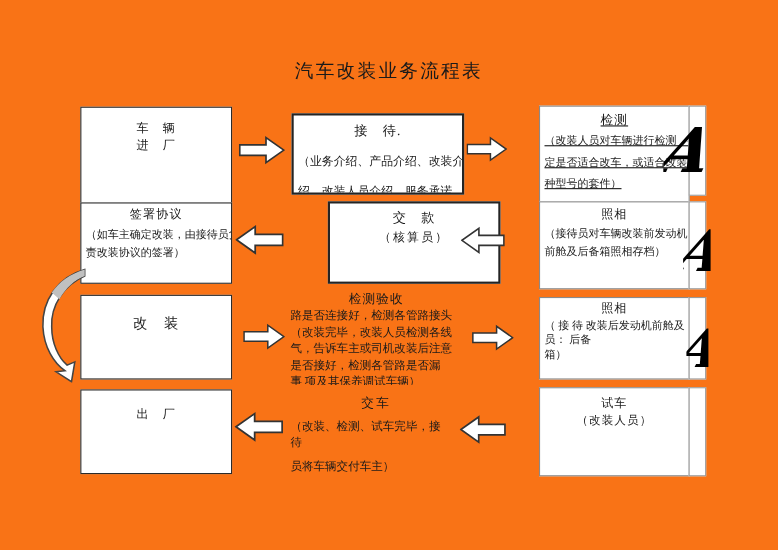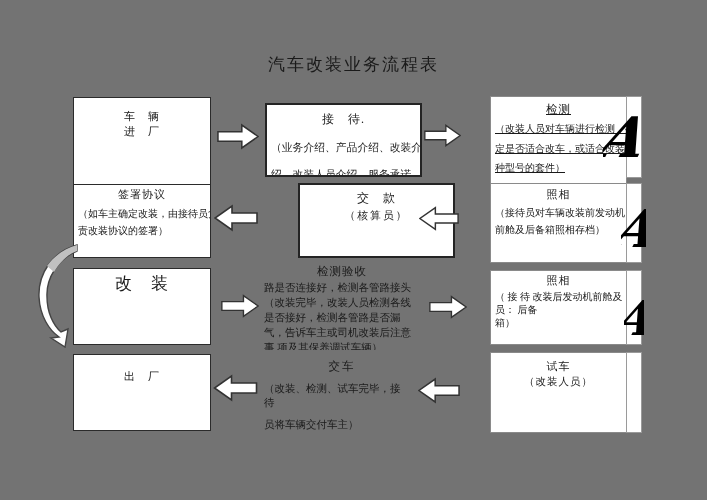--- a/index.html
+++ b/index.html
@@ -1,16 +1,16 @@
 <!DOCTYPE html>
 <html><head>
 <meta charset="utf-8">
 <style>
   html,body{margin:0;padding:0;background:#fff;}
-  .page{position:relative;width:707px;height:500px;background:#737373;overflow:hidden;
+  .page{position:relative;width:707px;height:500px;background:#f97316;overflow:hidden;
         font-family:"Liberation Serif","DejaVu Serif",serif;color:#1a1a1a;}
   .doc-title{position:absolute;left:0;right:0;top:53px;text-align:center;
              font-size:17px;letter-spacing:2px;font-weight:500;}
   .box{position:absolute;background:#fff;box-sizing:border-box;overflow:hidden;}
   .b-left{border:1px solid #2b2b2b;}
   .b-mid{border:2px solid #242424;}
   .b-right{border:1px solid #8a8a8a;}
   .nobox{position:absolute;box-sizing:border-box;overflow:hidden;}
   .bt{text-align:center;font-size:12px;letter-spacing:1px;}
   .bl{font-size:10px;line-height:17px;padding:0 4px;white-space:nowrap;}
@@ -37,21 +37,21 @@
 
   <div class="box b-left" style="left:73px;top:184px;width:138px;height:74px;">
     <div class="bt" style="padding-top:2px;font-size:11px;">签署协议</div>
     <div style="margin-top:3px;">
       <div class="bl">（如车主确定改装，由接待员负</div>
       <div class="bl">责改装协议的签署）</div>
     </div>
   </div>
 
   <div class="box b-left" style="left:73px;top:268px;width:138px;height:77px;z-index:3;">
-    <div class="bt" style="padding-top:3px;font-size:17px;">改　装</div>
+    <div class="bt" style="padding-top:3px;font-size:13px;margin-top:13px;">改　装</div>
   </div>
 
   <div class="box b-left" style="left:73px;top:354px;width:138px;height:77px;">
     <div class="bt" style="padding-top:14px;font-size:11px;">出　厂</div>
   </div>
 
   <div class="box b-mid mid" style="left:265px;top:103px;width:157px;height:74px;">
     <div class="bt" style="padding-top:6px;">接　待.</div>
     <div style="margin-top:6px;">
       <div class="bl" style="line-height:27px;">（业务介绍、产品介绍、改装介</div>
@@ -62,22 +62,22 @@
   <div class="box b-mid mid" style="left:265px;top:183px;width:157px;height:75px;margin-left:33px;">
     <div class="bt" style="padding-top:5px;">交　款</div>
     <div class="bt" style="font-size:10.8px;margin-top:2px;letter-spacing:2px;">（核算员）</div>
   </div>
 
   <div class="nobox mid" style="left:260px;top:262px;width:164px;height:88px;">
     <div class="bt" style="padding-top:2px;font-size:11.5px;">检测验收</div>
     <div style="margin-top:1px;">
       <div class="bl" style="line-height:15px;font-size:10.5px;">路是否连接好，检测各管路接头</div>
       <div class="bl" style="line-height:15px;font-size:10.5px;">（改装完毕，改装人员检测各线</div>
+      <div class="bl" style="line-height:15px;font-size:10.5px;">气，告诉车主或司机改装后注意</div>
       <div class="bl" style="line-height:15px;font-size:10.5px;">是否接好，检测各管路是否漏</div>
-      <div class="bl" style="line-height:15px;font-size:10.5px;">气，告诉车主或司机改装后注意</div>
       <div class="bl" style="line-height:15px;font-size:10.5px;">事 项及其保养调试车辆）</div>
     </div>
   </div>
 
   <div class="nobox mid" style="left:260px;top:357px;width:164px;height:75px;">
     <div class="bt" style="padding-top:2px;font-size:11.5px;letter-spacing:2px;">交车</div>
     <div style="margin-top:8px;">
       <div class="bl" style="line-height:13.5px;font-size:10.5px;">（改装、检测、试车完毕，接</div>
       <div class="bl" style="line-height:13.5px;font-size:10.5px;">待</div>
       <div class="bl" style="line-height:13.5px;font-size:10.5px;margin-top:9px;">员将车辆交付车主）</div>

